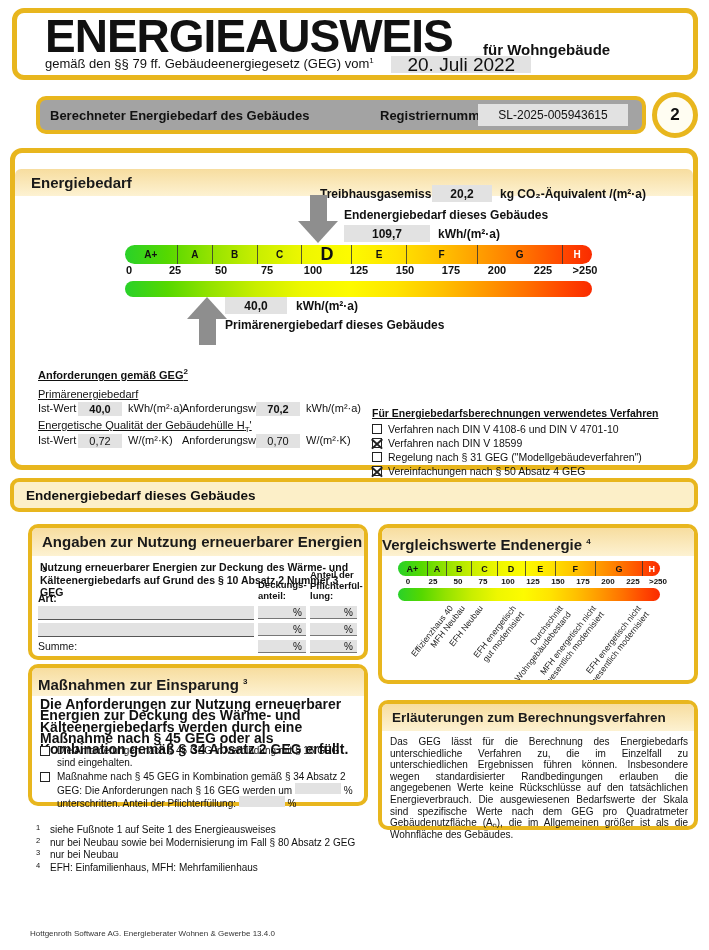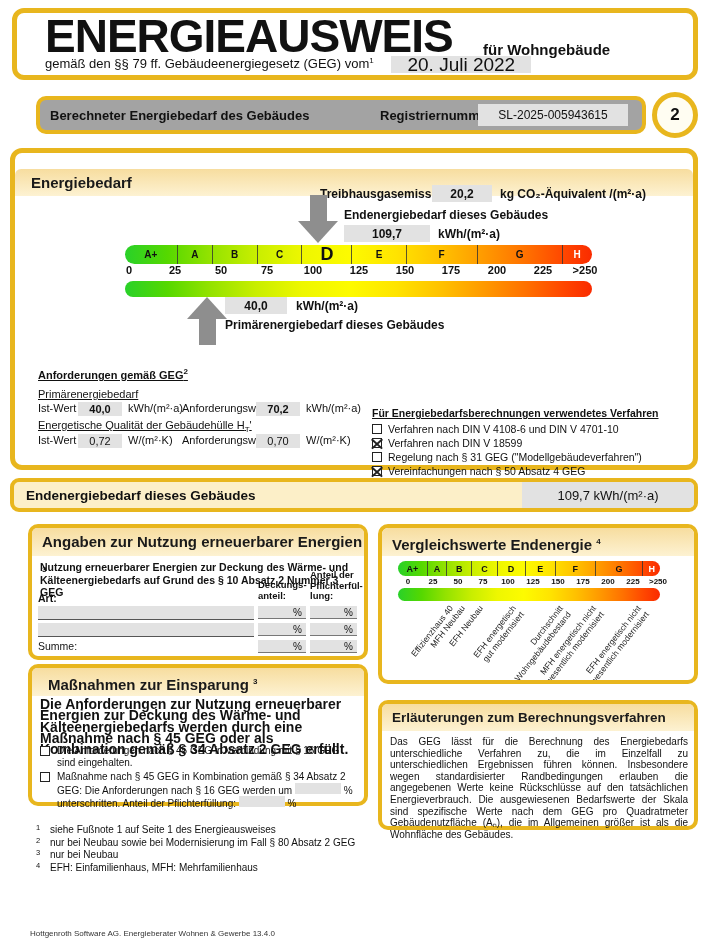--- a/index.html
+++ b/index.html
@@ -162,21 +162,20 @@
       </div>
       <div class="vitem">
         <span class="cb small checked"></span>
         <span>Vereinfachungen nach § 50 Absatz 4 GEG</span>
       </div>
     </div>
   </div>
 
   <div class="gbox4" style="left:10px;top:478px;width:688px;height:34px;background:#fcefc8;border-radius:9px;">
     <div class="abs b" style="left:12px;top:6px;font-size:13.5px;">Endenergiebedarf dieses Gebäudes</div>
-    <div class="fld abs" style="right:0;top:0;bottom:0;width:172px;font-size:13px;border-radius:0 5px 5px 0;">109,7 kWh/(m²·a)</div>
   </div>
 
   <div class="gbox4" style="left:28px;top:524px;width:340px;height:136px;">
     <div class="strip" style="height:28px;line-height:28px;padding-left:10px;font-size:15px;border-radius:5px 5px 0 0;"><span>Angaben zur Nutzung erneuerbarer Energien</span> <sup>3</sup></div>
     <div class="abs b" style="left:8px;top:33px;width:316px;font-size:10.5px;line-height:12.5px;">Nutzung erneuerbarer Energien zur Deckung des Wärme- und Kälteenergiebedarfs auf Grund des § 10 Absatz 2 Nummer 3 GEG</div>
     <div class="abs b pre" style="left:226px;top:52px;font-size:9.5px;line-height:10.5px;">Deckungs-
 anteil:</div>
     <div class="abs b pre" style="left:278px;top:42px;font-size:9.5px;line-height:10.5px;">Anteil der
 Pflichterfül-
 lung:</div>
@@ -189,41 +188,41 @@
     <div class="afield" style="left:6px;top:95px;width:216px;"></div>
     <div class="pfield" style="left:226px;top:95px;width:48px;">%</div>
     <div class="pfield" style="left:278px;top:95px;width:47px;">%</div>
 
     <div class="abs" style="left:6px;top:112px;font-size:10.5px;">Summe:</div>
     <div class="pfield" style="left:226px;top:112px;width:48px;">%</div>
     <div class="pfield" style="left:278px;top:112px;width:47px;">%</div>
   </div>
 
   <div class="gbox4" style="left:28px;top:664px;width:340px;height:142px;">
-    <div class="strip" style="height:28px;line-height:28px;padding-left:16px;font-size:15px;border-radius:5px 5px 0 0;"><span>Maßnahmen zur Einsparung</span> <sup>3</sup></div>
+    <div class="strip" style="height:28px;line-height:28px;padding-left:6px;font-size:15px;border-radius:5px 5px 0 0;"><span>Maßnahmen zur Einsparung</span> <sup>3</sup></div>
     <div class="abs b" style="left:8px;top:31px;width:318px;font-size:14px;line-height:11.3px;">Die Anforderungen zur Nutzung erneuerbarer Energien zur Deckung des Wärme- und Kälteenergiebedarfs werden durch eine Maßnahme nach § 45 GEG oder als Kombination gemäß § 34 Absatz 2 GEG erfüllt.</div>
     <div class="abs" style="left:8px;top:77px;width:318px;display:flex;gap:7px;font-size:10px;line-height:11.5px;">
       <span class="cb small" style="margin-top:1px;"></span>
       <span>Die Anforderungen nach § 45 GEG in Verbindung mit § 16 GEG sind eingehalten.</span>
     </div>
     <div class="abs" style="left:8px;top:103px;width:318px;display:flex;gap:7px;font-size:10px;line-height:11.5px;">
       <span class="cb small" style="margin-top:1px;"></span>
       <span>
         <span>Maßnahme nach § 45 GEG in Kombination gemäß § 34 Absatz 2 GEG: Die Anforderungen nach § 16 GEG werden um</span>
         <span class="ifield"></span>
         <span>%</span>
         <span>unterschritten. Anteil der Pflichterfüllung:</span>
         <span class="ifield"></span>
         <span>%</span>
       </span>
     </div>
   </div>
 
   <div class="gbox4" style="left:378px;top:524px;width:320px;height:160px;overflow:hidden;">
-    <div class="strip" style="height:28px;line-height:28px;padding-left:10px;font-size:15px;border-radius:5px 5px 0 0;"><span>Vergleichswerte Endenergie</span> <sup>4</sup></div>
+    <div class="strip" style="height:28px;line-height:28px;padding-left:0;font-size:15px;border-radius:5px 5px 0 0;"><span>Vergleichswerte Endenergie</span> <sup>4</sup></div>
     <div class="bar letters grad" style="left:16px;top:33px;width:262px;height:15px;border-radius:8px;">
       <div class="seg" style="font-size:9px;">A+</div>
       <div class="seg" style="font-size:9px;">A</div>
       <div class="seg" style="font-size:9px;">B</div>
       <div class="seg" style="font-size:9px;">C</div>
       <div class="seg" style="font-size:9px;">D</div>
       <div class="seg" style="font-size:9px;">E</div>
       <div class="seg" style="font-size:9px;">F</div>
       <div class="seg" style="font-size:9px;">G</div>
       <div class="seg" style="font-size:9px;">H</div>

